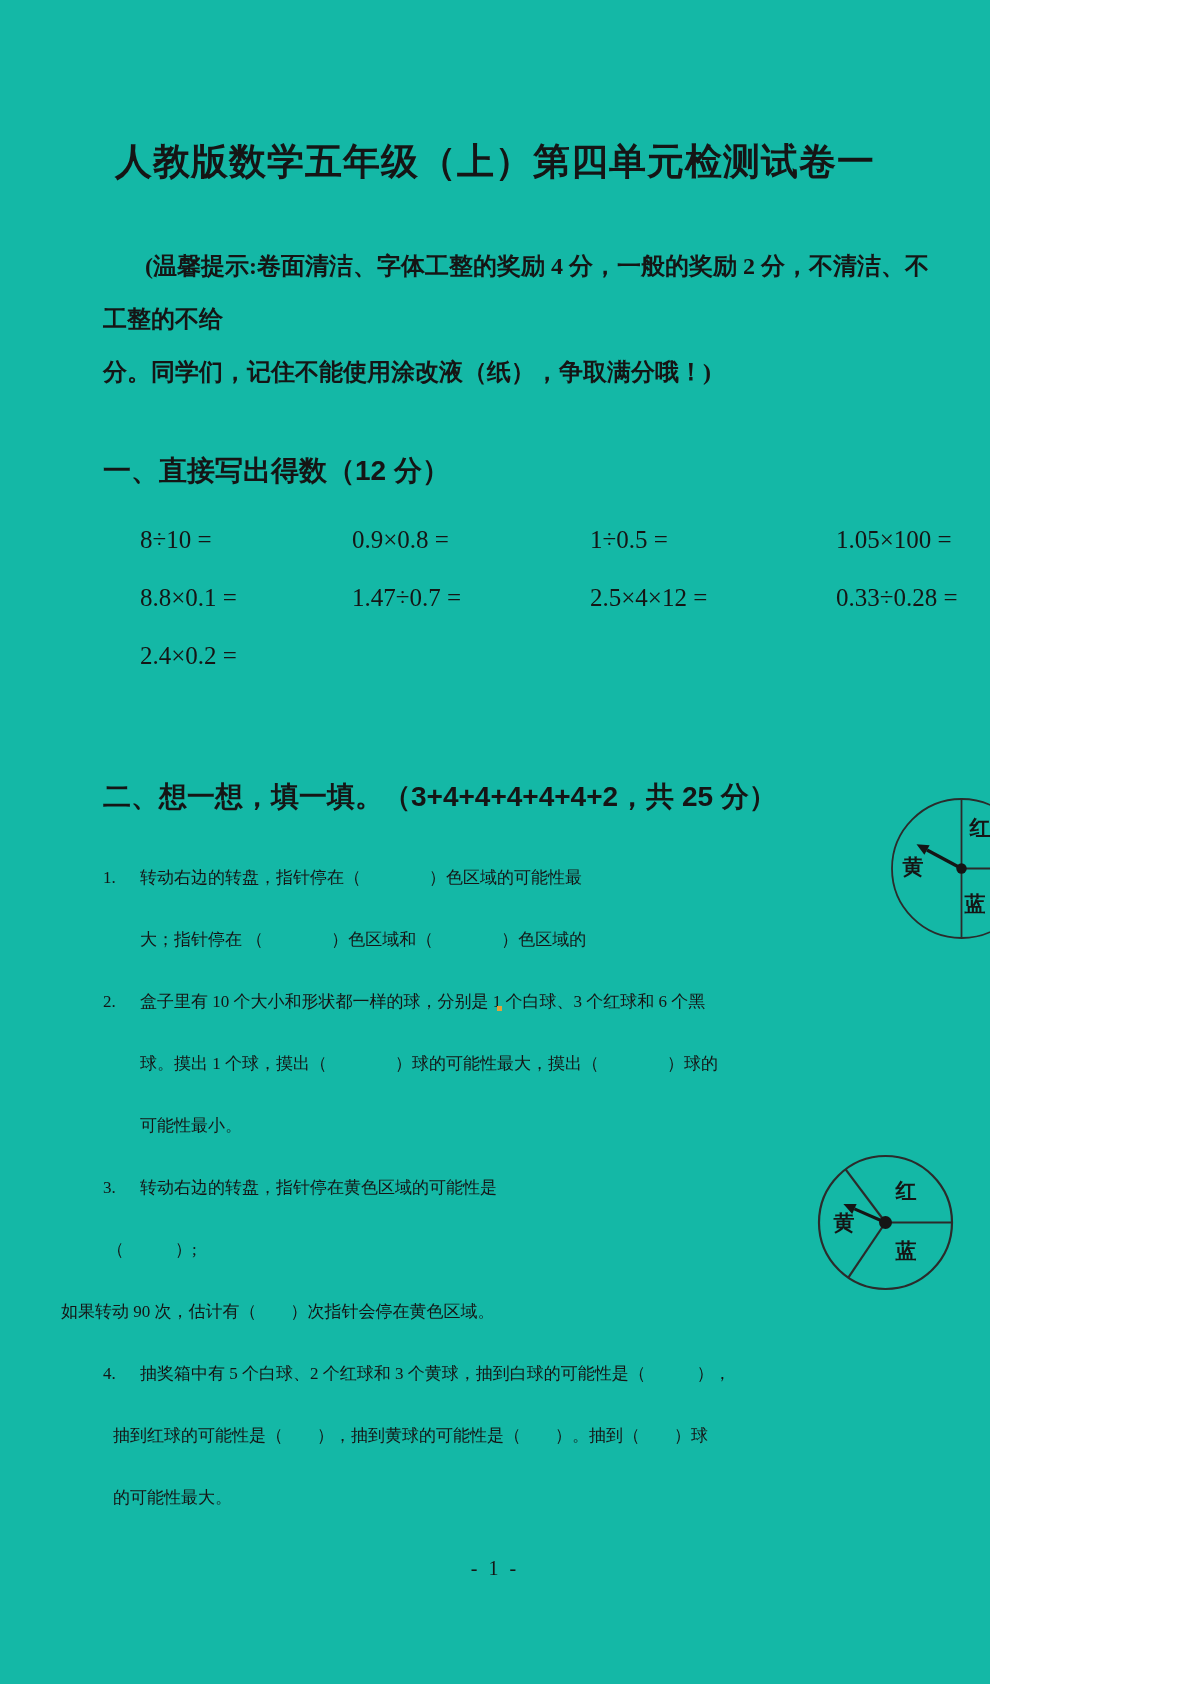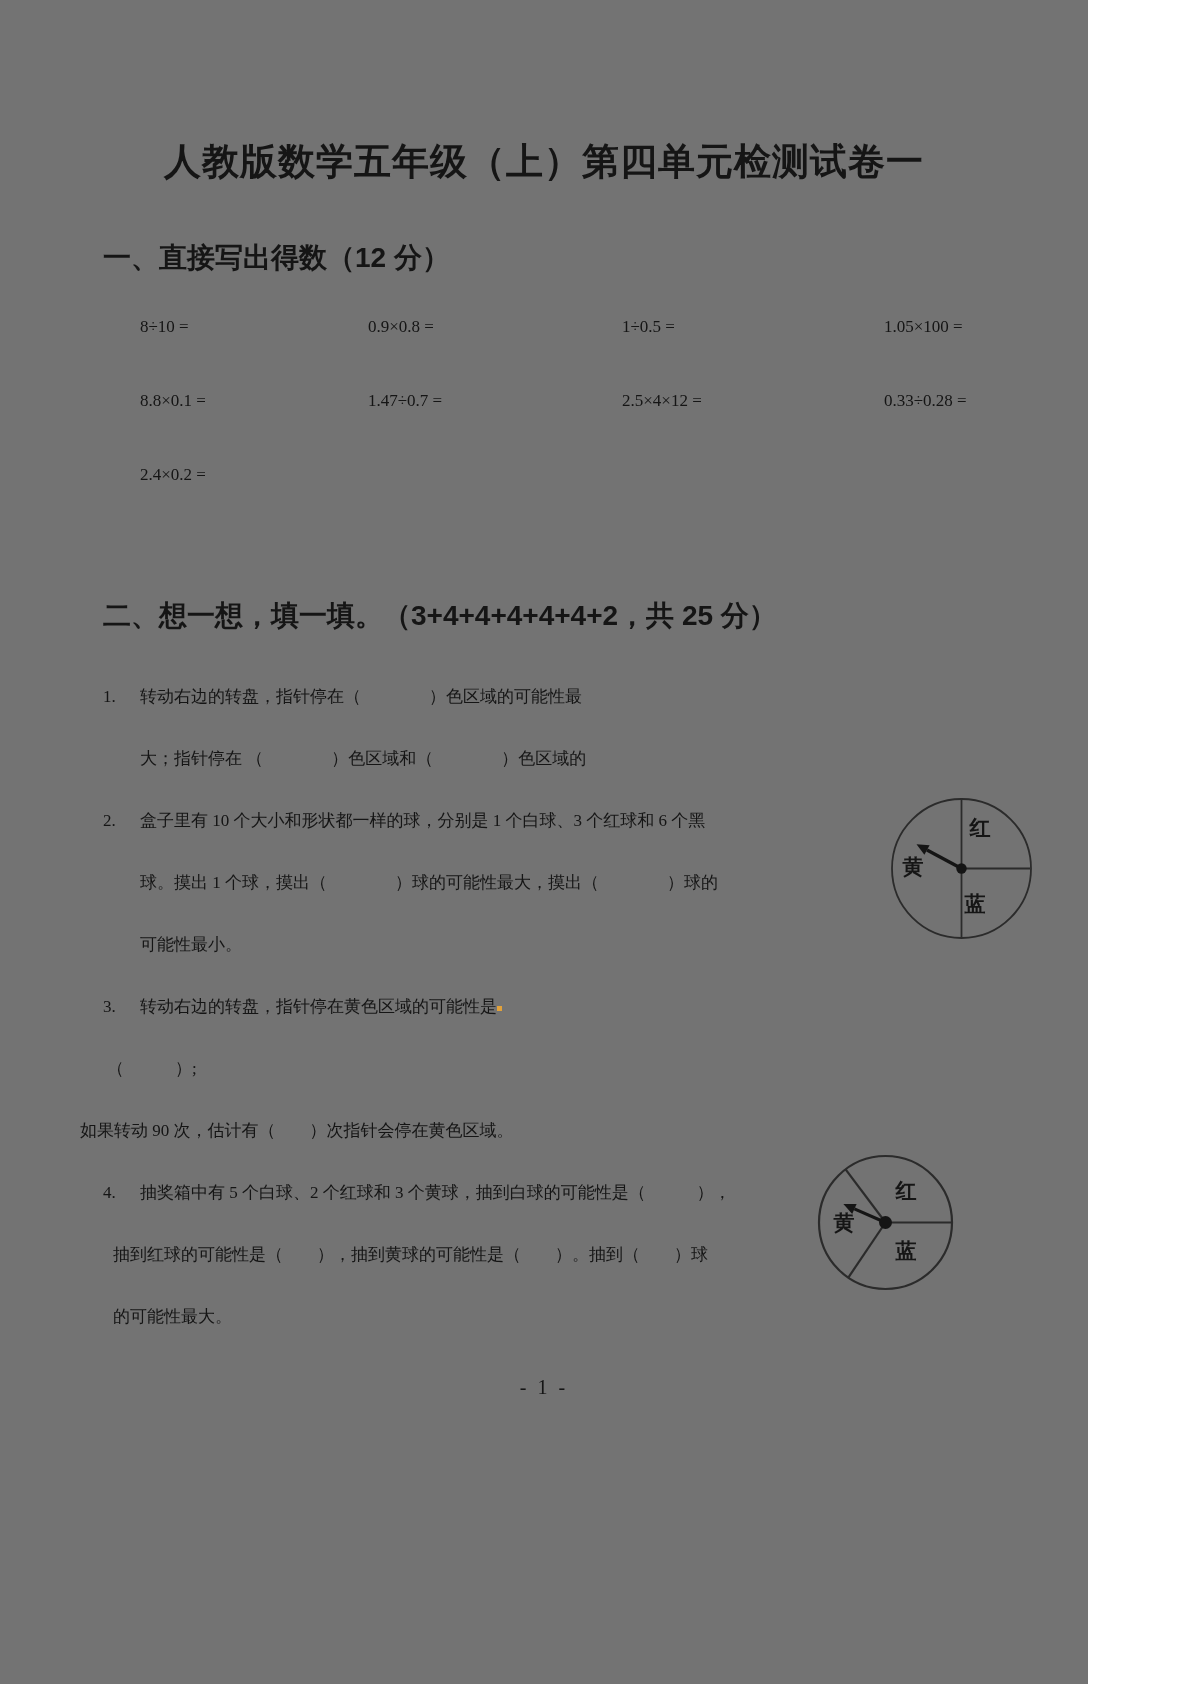--- a/index.html
+++ b/index.html
@@ -5,23 +5,23 @@
   * { box-sizing: border-box; }
   html, body { margin: 0; padding: 0; }
   body {
     width: 1191px; height: 1684px;
     background: #ffffff;
     color: #151515;
     font-family: "Liberation Serif", serif;
   }
   .page {
     position: relative;
-    width: 1088px; height: 1684px;
+    width: 990px; height: 1684px;
     overflow: hidden;
-    background: #737373;
+    background: #14b8a6;
   }
   .title {
     margin: 138px 0 0 0;
     text-align: center;
     font-family: "Liberation Sans", sans-serif;
     font-size: 37px;
     font-weight: bold;
     line-height: 48px;
     letter-spacing: 1px;
   }
@@ -34,29 +34,28 @@
     font-size: 28px;
     font-weight: bold;
     line-height: 36px;
   }
   .sec1-heading { margin-top: 54px; }
   .sec2-heading { margin-top: 94px; }
   .math-grid {
     margin: 22px 40px 0 140px;
     display: grid;
     grid-template-columns: 212px 238px 246px auto;
-    font-size: 17px;
-    gap: 16px;
+    font-size: 25px;
   }
   .math-cell { line-height: 58px; height: 58px; white-space: nowrap; }
   .questions { margin-top: 32px; font-size: 17px; }
   .qline { line-height: 62px; height: 62px; margin-left: 140px; white-space: nowrap; }
   .qline.q-first { margin-left: 103px; }
   .qnum { display: inline-block; width: 37px; }
-  .qline.outdent-mid { margin-left: 80px; }
+  .qline.outdent-mid { margin-left: 61px; }
   .qline.outdent { margin-left: 113px; }
   .qline.outdent-far { margin-left: 107px; }
   .page-num { margin-top: 28px; text-align: center; font-size: 20px; letter-spacing: 3px; }
   .spinner { position: absolute; }
   .spinner-1 { left: 890px; top: 797px; }
   .spinner-2 { left: 817px; top: 1154px; }
   .spinner text {
     font-family: "Liberation Serif", serif;
     font-weight: bold;
     font-size: 21px;
@@ -68,20 +67,24 @@
     width: 5px; height: 5px;
   }
 </style>
 </head>
 <body>
 
 <div class="page">
 
   <h1 class="title">人教版数学五年级（上）第四单元检测试卷一</h1>
 
+  <p class="tip">
+    <span class="tip-line first">(温馨提示:卷面清洁、字体工整的奖励 4 分，一般的奖励 2 分，不清洁、不工整的不给</span>
+    <span class="tip-line">分。同学们，记住不能使用涂改液（纸），争取满分哦！)</span>
+  </p>
 
   <h2 class="sec-heading sec1-heading">一、直接写出得数（12 分）</h2>
 
   <div class="math-grid">
     <div class="math-cell">8÷10 =</div>
     <div class="math-cell">0.9×0.8 =</div>
     <div class="math-cell">1÷0.5 =</div>
     <div class="math-cell">1.05×100 =</div>
     <div class="math-cell">8.8×0.1 =</div>
     <div class="math-cell">1.47÷0.7 =</div>

